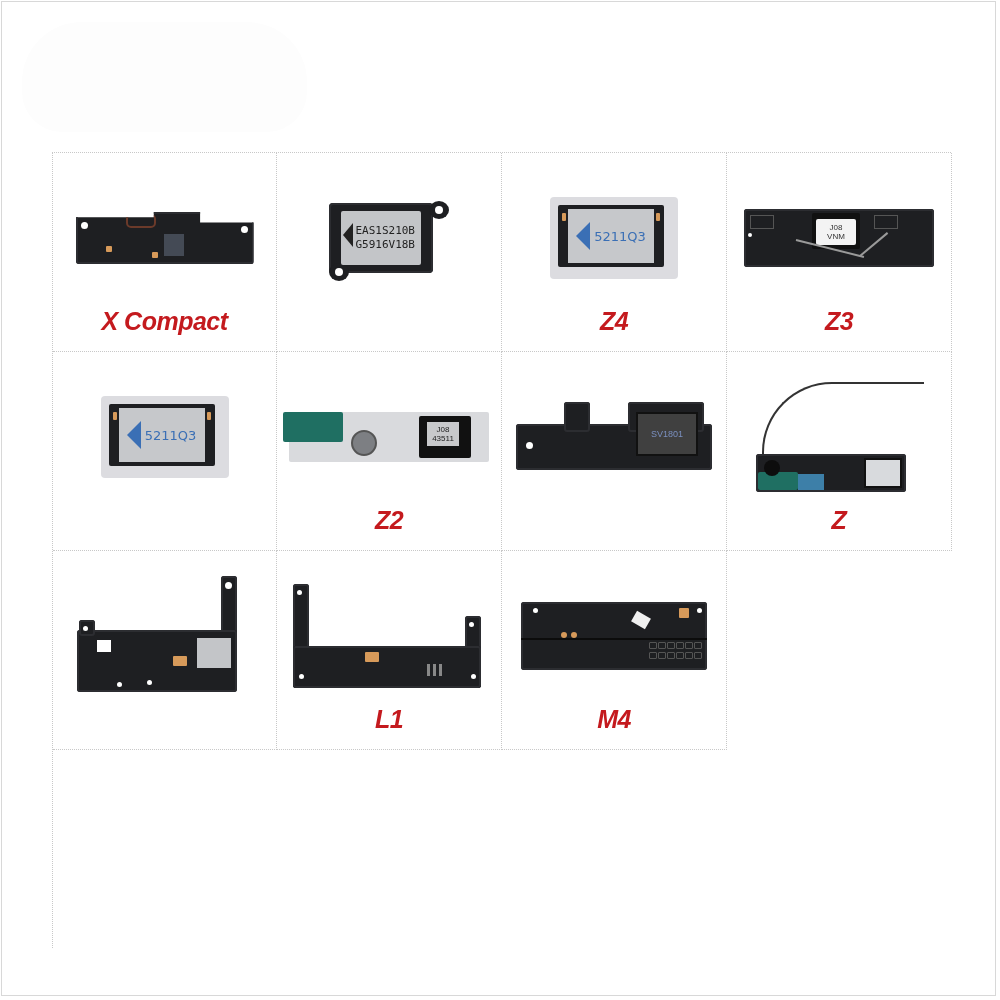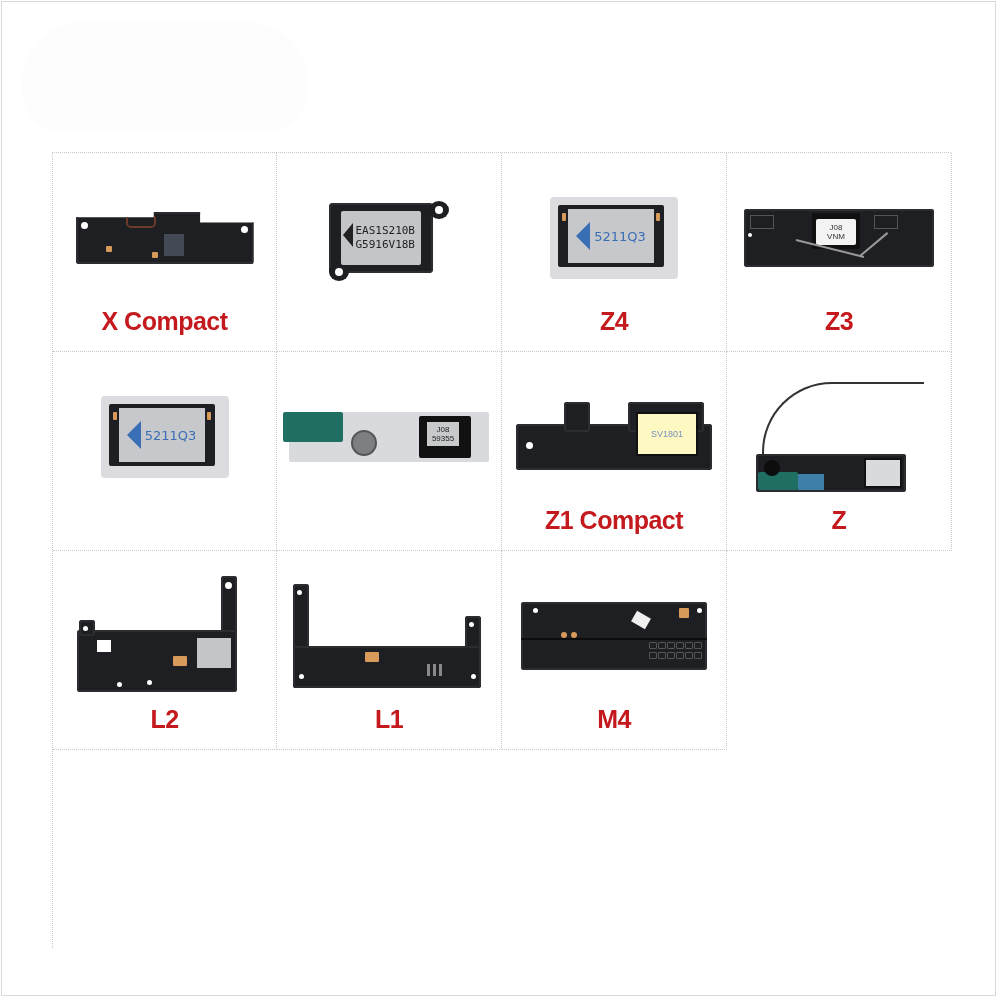--- a/index.html
+++ b/index.html
@@ -2,21 +2,21 @@
 <html><head>
 <meta charset="utf-8">
 <style>
   html,body{margin:0;padding:0;background:#fff;}
   body{width:1000px;height:1000px;position:relative;overflow:hidden;font-family:"Liberation Sans","DejaVu Sans",sans-serif;}
   .frame{position:absolute;left:1px;top:1px;width:995px;height:995px;border:1px solid #d8d8d8;box-sizing:border-box;}
   .watermark{position:absolute;left:22px;top:22px;width:285px;height:110px;border-radius:60px 60px 40px 40px;background:#fdfdfd;}
   .grid{position:absolute;left:52px;top:152px;width:899px;height:796px;display:grid;grid-template-columns:224px 225px 225px 225px;grid-template-rows:199px 199px 199px 199px;border-top:1px dotted #c8c8c8;border-left:1px dotted #c8c8c8;box-sizing:border-box;}
   .cell{position:relative;border-right:1px dotted #c8c8c8;border-bottom:1px dotted #c8c8c8;box-sizing:border-box;}
   .thumb{position:absolute;left:0;right:0;top:20px;height:130px;display:flex;align-items:center;justify-content:center;}
-  .label{position:absolute;left:0;right:0;top:153px;text-align:center;color:#c41a1e;font-weight:bold;font-size:25px;letter-spacing:-0.5px;line-height:30px;}
+  .label{position:absolute;left:0;right:0;top:153px;text-align:center;color:#c41a1e;font-weight:bold;font-size:25px;letter-spacing:-0.5px;line-height:30px;font-style:italic;}
   
   .part{position:relative;background:#1e1f22;border-radius:3px;box-shadow:inset 0 0 0 2px #2c2d31;}
   .hole{position:absolute;width:7px;height:7px;border-radius:50%;background:#fff;}
   .spk{position:absolute;background:#bfc1c4;border:3px solid #111;border-radius:2px;}
   .spk.dark{background:#2a2b2e;border-color:#555;}
   .gold{position:absolute;background:#d79a5a;border-radius:1px;}
   .white-frame{position:relative;background:#dcdce0;border-radius:4px;}
   .speaker-silver{position:absolute;background:#c6c8cb;border:4px solid #1b1b1b;box-sizing:border-box;display:flex;align-items:center;justify-content:center;color:#3a6fb5;font-size:13px;font-family:"DejaVu Sans",sans-serif;}
   .wire{position:absolute;height:2px;background:#777;transform-origin:left center;}
   .pcb{position:absolute;background:#1f6f62;border-radius:2px;}
@@ -112,38 +112,38 @@
   </div>
 
   <div class="cell">
     <div class="thumb">
       <div style="position:relative;width:200px;height:50px;background:#d9dadd;border-radius:2px">
         <div class="pcb" style="left:-6px;top:0;width:60px;height:30px"></div>
         <div style="position:absolute;left:62px;top:18px;width:22px;height:22px;border-radius:50%;background:#7d7f83;border:2px solid #555"></div>
         <div class="spk dark" style="left:130px;top:4px;width:46px;height:36px;background:#111;border-color:#111"></div>
         <div style="position:absolute;left:138px;top:10px;width:32px;height:24px;background:#c8c9cb;display:flex;flex-direction:column;align-items:center;justify-content:center;font-size:8px;color:#222;line-height:9px">
           <span>J08</span>
-          <span>59355</span>
-        </div>
-      </div>
-    </div>
+          <span>43511</span>
+        </div>
+      </div>
+    </div>
+    <div class="label">Z2</div>
   </div>
 
 
   <div class="cell">
     <div class="thumb">
       <div style="position:relative;width:196px;height:70px">
         <div class="part" style="position:absolute;left:0;top:22px;width:196px;height:46px"></div>
         <div class="part" style="position:absolute;left:48px;top:0;width:26px;height:30px"></div>
         <div class="part" style="position:absolute;left:112px;top:0;width:76px;height:30px"></div>
         <div class="hole" style="left:10px;top:40px"></div>
-        <div style="position:absolute;left:120px;top:10px;width:58px;height:40px;background:#fef9c3;border:2px solid #111;display:flex;align-items:center;justify-content:center;color:#7a8fbf;font-size:9px">SV1801</div>
-      </div>
-    </div>
-    <div class="label">Z1 Compact</div>
+        <div style="position:absolute;left:120px;top:10px;width:58px;height:40px;background:#404040;border:2px solid #111;display:flex;align-items:center;justify-content:center;color:#7a8fbf;font-size:9px">SV1801</div>
+      </div>
+    </div>
   </div>
 
   <div class="cell">
     <div class="thumb">
       <div style="position:relative;width:170px;height:110px">
         <div style="position:absolute;left:8px;top:0;width:160px;height:80px;border-top:2px solid #333;border-left:2px solid #333;border-radius:70px 0 0 0"></div>
         <div class="part" style="position:absolute;left:2px;top:72px;width:150px;height:38px"></div>
         <div class="pcb" style="left:4px;top:90px;width:40px;height:18px"></div>
         <div style="position:absolute;left:44px;top:92px;width:26px;height:16px;background:#3d7fa8"></div>
         <div style="position:absolute;left:110px;top:76px;width:34px;height:26px;background:#d8dadd;border:2px solid #111"></div>
@@ -161,21 +161,20 @@
         <div class="part" style="position:absolute;left:0;top:54px;width:160px;height:62px"></div>
         <div class="part" style="position:absolute;left:2px;top:44px;width:16px;height:16px"></div>
         <div class="hole" style="left:6px;top:50px;width:5px;height:5px"></div>
         <div style="position:absolute;left:20px;top:64px;width:14px;height:12px;background:#fff"></div>
         <div class="gold" style="left:96px;top:80px;width:14px;height:10px"></div>
         <div style="position:absolute;left:120px;top:62px;width:34px;height:30px;background:#c3c5c8"></div>
         <div class="hole" style="left:40px;top:106px;width:5px;height:5px"></div>
         <div class="hole" style="left:70px;top:104px;width:5px;height:5px"></div>
       </div>
     </div>
-    <div class="label">L2</div>
   </div>
 
   <div class="cell">
     <div class="thumb">
       <div style="position:relative;width:192px;height:104px">
         <div class="part" style="position:absolute;left:0;top:0;width:16px;height:104px"></div>
         <div class="hole" style="left:4px;top:6px;width:5px;height:5px"></div>
         <div class="part" style="position:absolute;left:172px;top:32px;width:16px;height:72px"></div>
         <div class="hole" style="left:176px;top:38px;width:5px;height:5px"></div>
         <div class="part" style="position:absolute;left:0;top:62px;width:188px;height:42px"></div>

